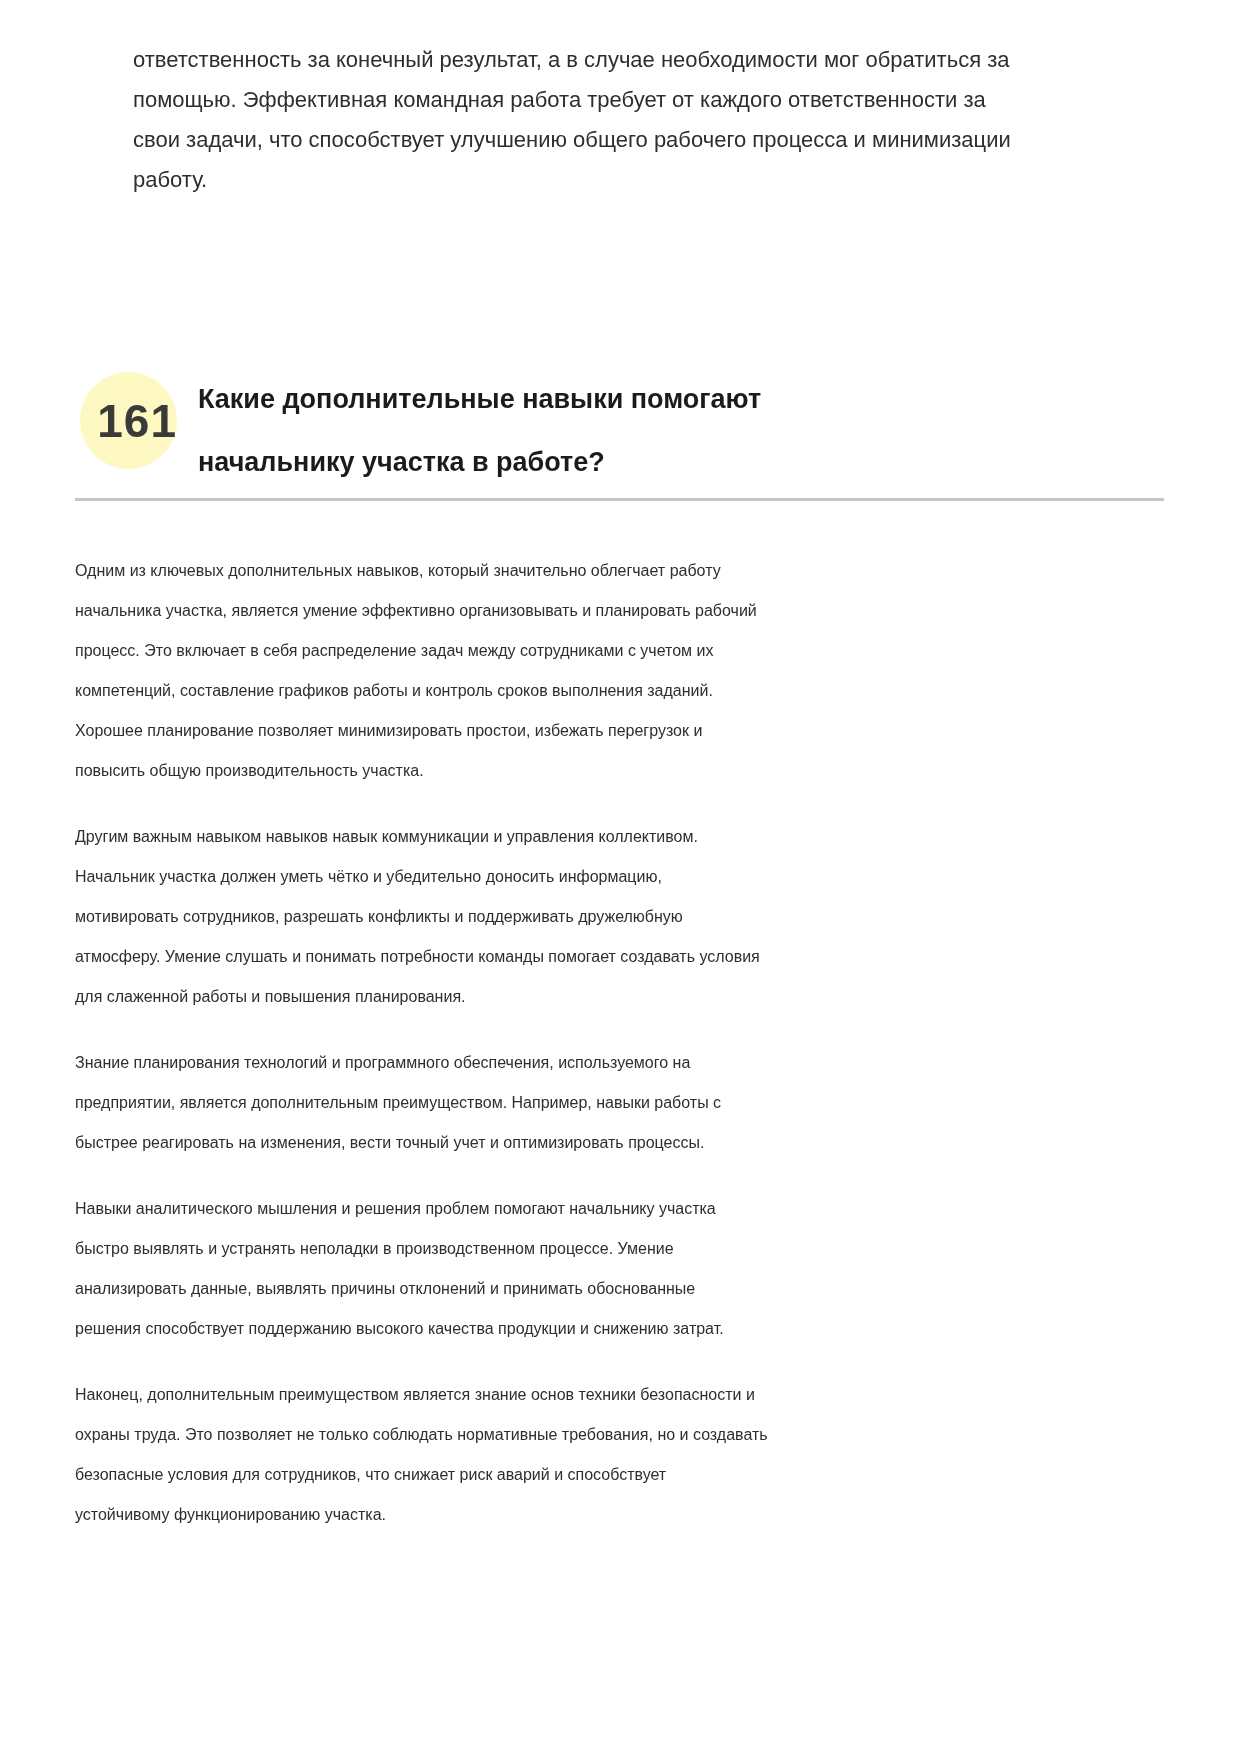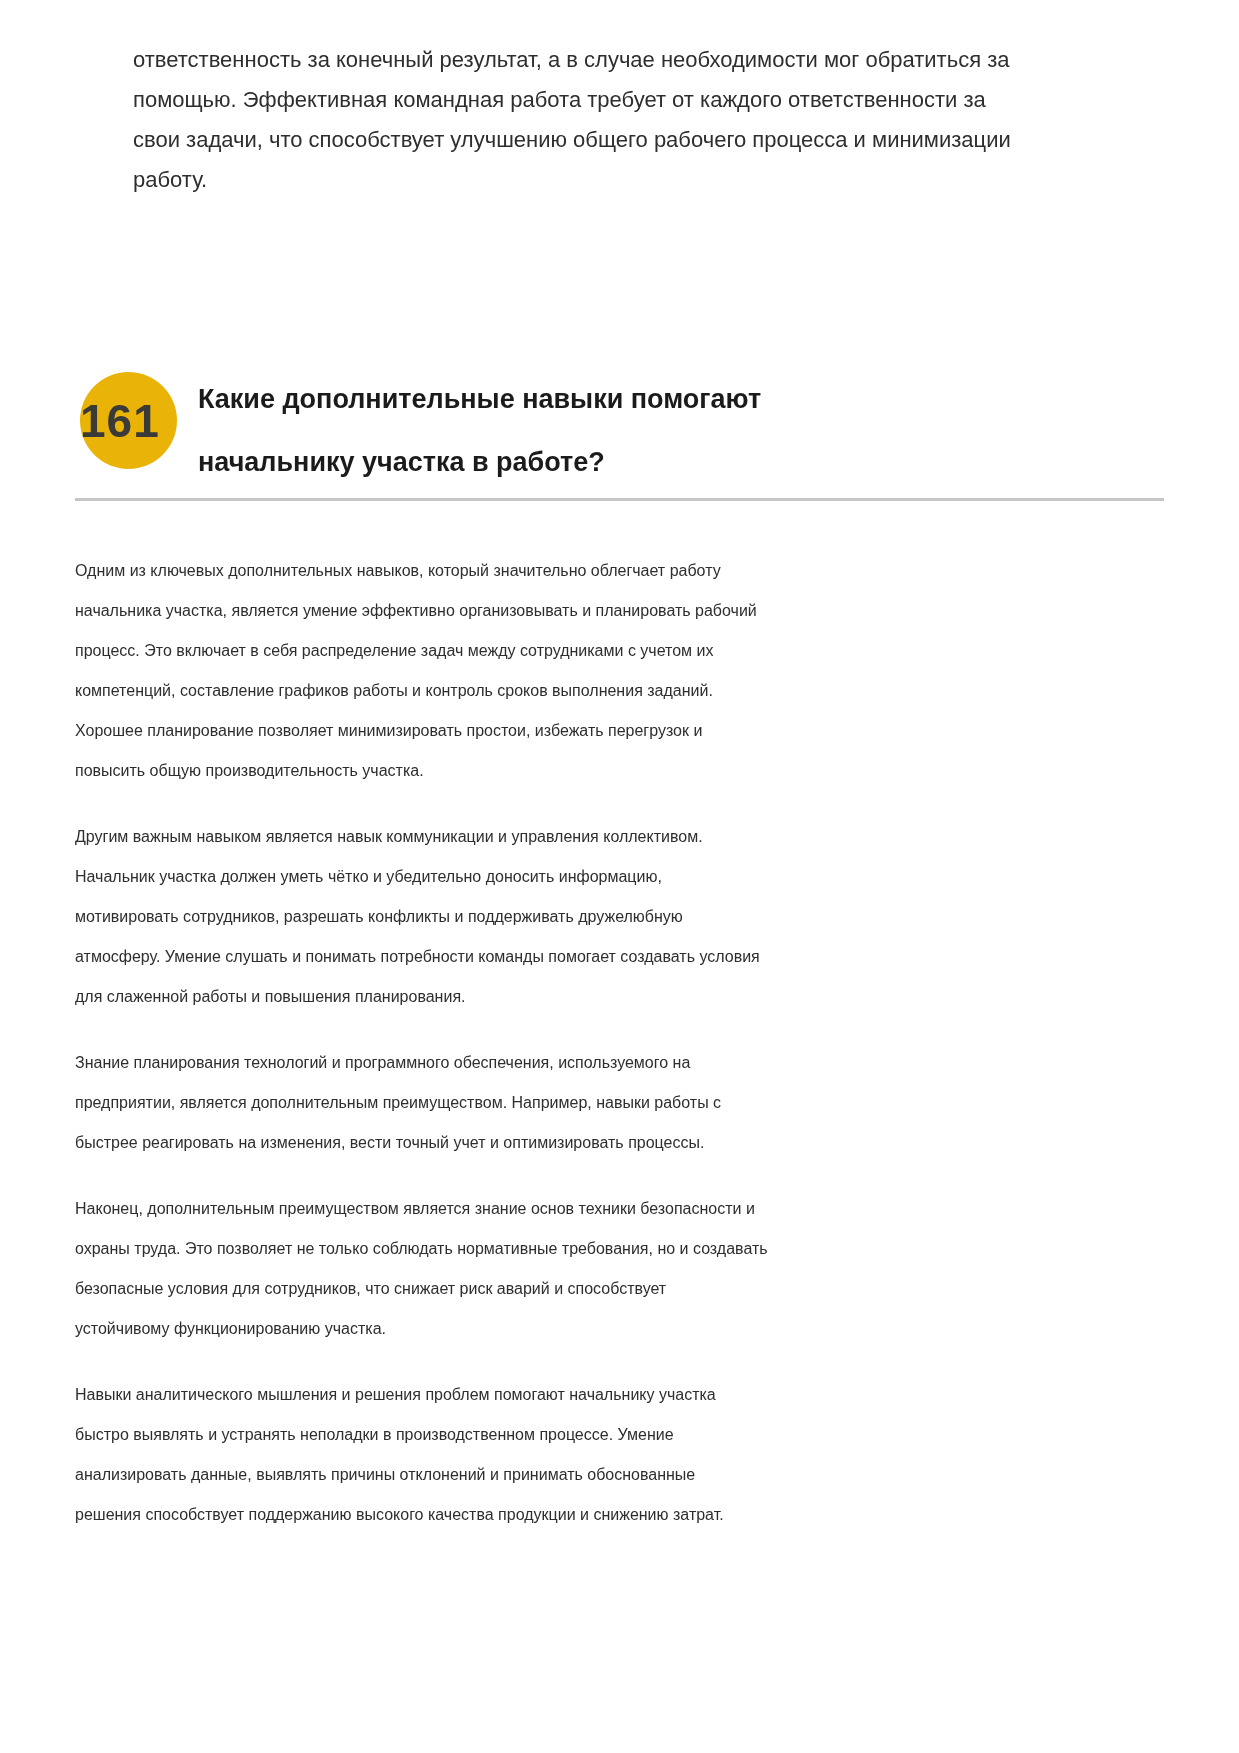--- a/index.html
+++ b/index.html
@@ -39,24 +39,24 @@
     display: flex;
     align-items: flex-start;
   }
   .question-badge {
     flex: 0 0 auto;
     margin-left: 5px;
     margin-top: 4px;
     width: 97px;
     height: 97px;
     border-radius: 50%;
-    background: #eab308;
+    background: #fef9c3;
     display: flex;
     align-items: center;
-    justify-content: flex-start;
+    justify-content: flex-end;
   }
   .question-number {
     font-size: 46px;
     font-weight: 700;
     color: #3a3a38;
     letter-spacing: 1px;
   }
   .question-title {
     margin-left: 21px;
     font-size: 27px;
@@ -115,42 +115,42 @@
       <div class="para">
         <span class="text-line">Одним из ключевых дополнительных навыков, который значительно облегчает работу</span>
         <span class="text-line">начальника участка, является умение эффективно организовывать и планировать рабочий</span>
         <span class="text-line">процесс. Это включает в себя распределение задач между сотрудниками с учетом их</span>
         <span class="text-line">компетенций, составление графиков работы и контроль сроков выполнения заданий.</span>
         <span class="text-line">Хорошее планирование позволяет минимизировать простои, избежать перегрузок и</span>
         <span class="text-line">повысить общую производительность участка.</span>
       </div>
 
       <div class="para">
-        <span class="text-line">Другим важным навыком является навык коммуникации и управления коллективом.</span>
+        <span class="text-line">Другим важным навыком навыков навык коммуникации и управления коллективом.</span>
         <span class="text-line">Начальник участка должен уметь чётко и убедительно доносить информацию,</span>
         <span class="text-line">мотивировать сотрудников, разрешать конфликты и поддерживать дружелюбную</span>
         <span class="text-line">атмосферу. Умение слушать и понимать потребности команды помогает создавать условия</span>
         <span class="text-line">для слаженной работы и повышения планирования.</span>
       </div>
 
       <div class="para">
         <span class="text-line">Знание планирования технологий и программного обеспечения, используемого на</span>
         <span class="text-line">предприятии, является дополнительным преимуществом. Например, навыки работы с</span>
         <span class="text-line">быстрее реагировать на изменения, вести точный учет и оптимизировать процессы.</span>
       </div>
 
       <div class="para">
+        <span class="text-line">Навыки аналитического мышления и решения проблем помогают начальнику участка</span>
+        <span class="text-line">быстро выявлять и устранять неполадки в производственном процессе. Умение</span>
+        <span class="text-line">анализировать данные, выявлять причины отклонений и принимать обоснованные</span>
+        <span class="text-line">решения способствует поддержанию высокого качества продукции и снижению затрат.</span>
+      </div>
+
+      <div class="para">
         <span class="text-line">Наконец, дополнительным преимуществом является знание основ техники безопасности и</span>
         <span class="text-line">охраны труда. Это позволяет не только соблюдать нормативные требования, но и создавать</span>
         <span class="text-line">безопасные условия для сотрудников, что снижает риск аварий и способствует</span>
         <span class="text-line">устойчивому функционированию участка.</span>
-      </div>
-
-      <div class="para">
-        <span class="text-line">Навыки аналитического мышления и решения проблем помогают начальнику участка</span>
-        <span class="text-line">быстро выявлять и устранять неполадки в производственном процессе. Умение</span>
-        <span class="text-line">анализировать данные, выявлять причины отклонений и принимать обоснованные</span>
-        <span class="text-line">решения способствует поддержанию высокого качества продукции и снижению затрат.</span>
       </div>
 
     </div>
   </div>
 </div>
 
 </body></html>

